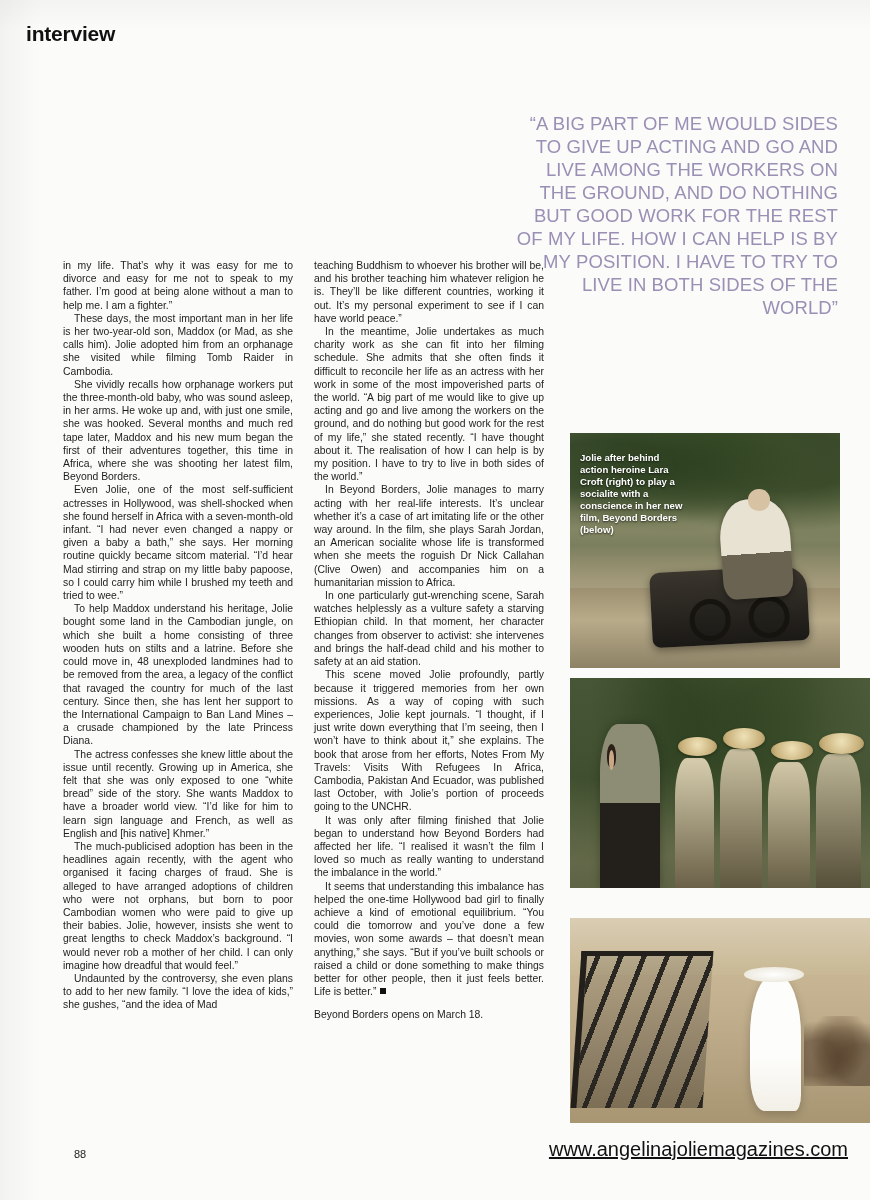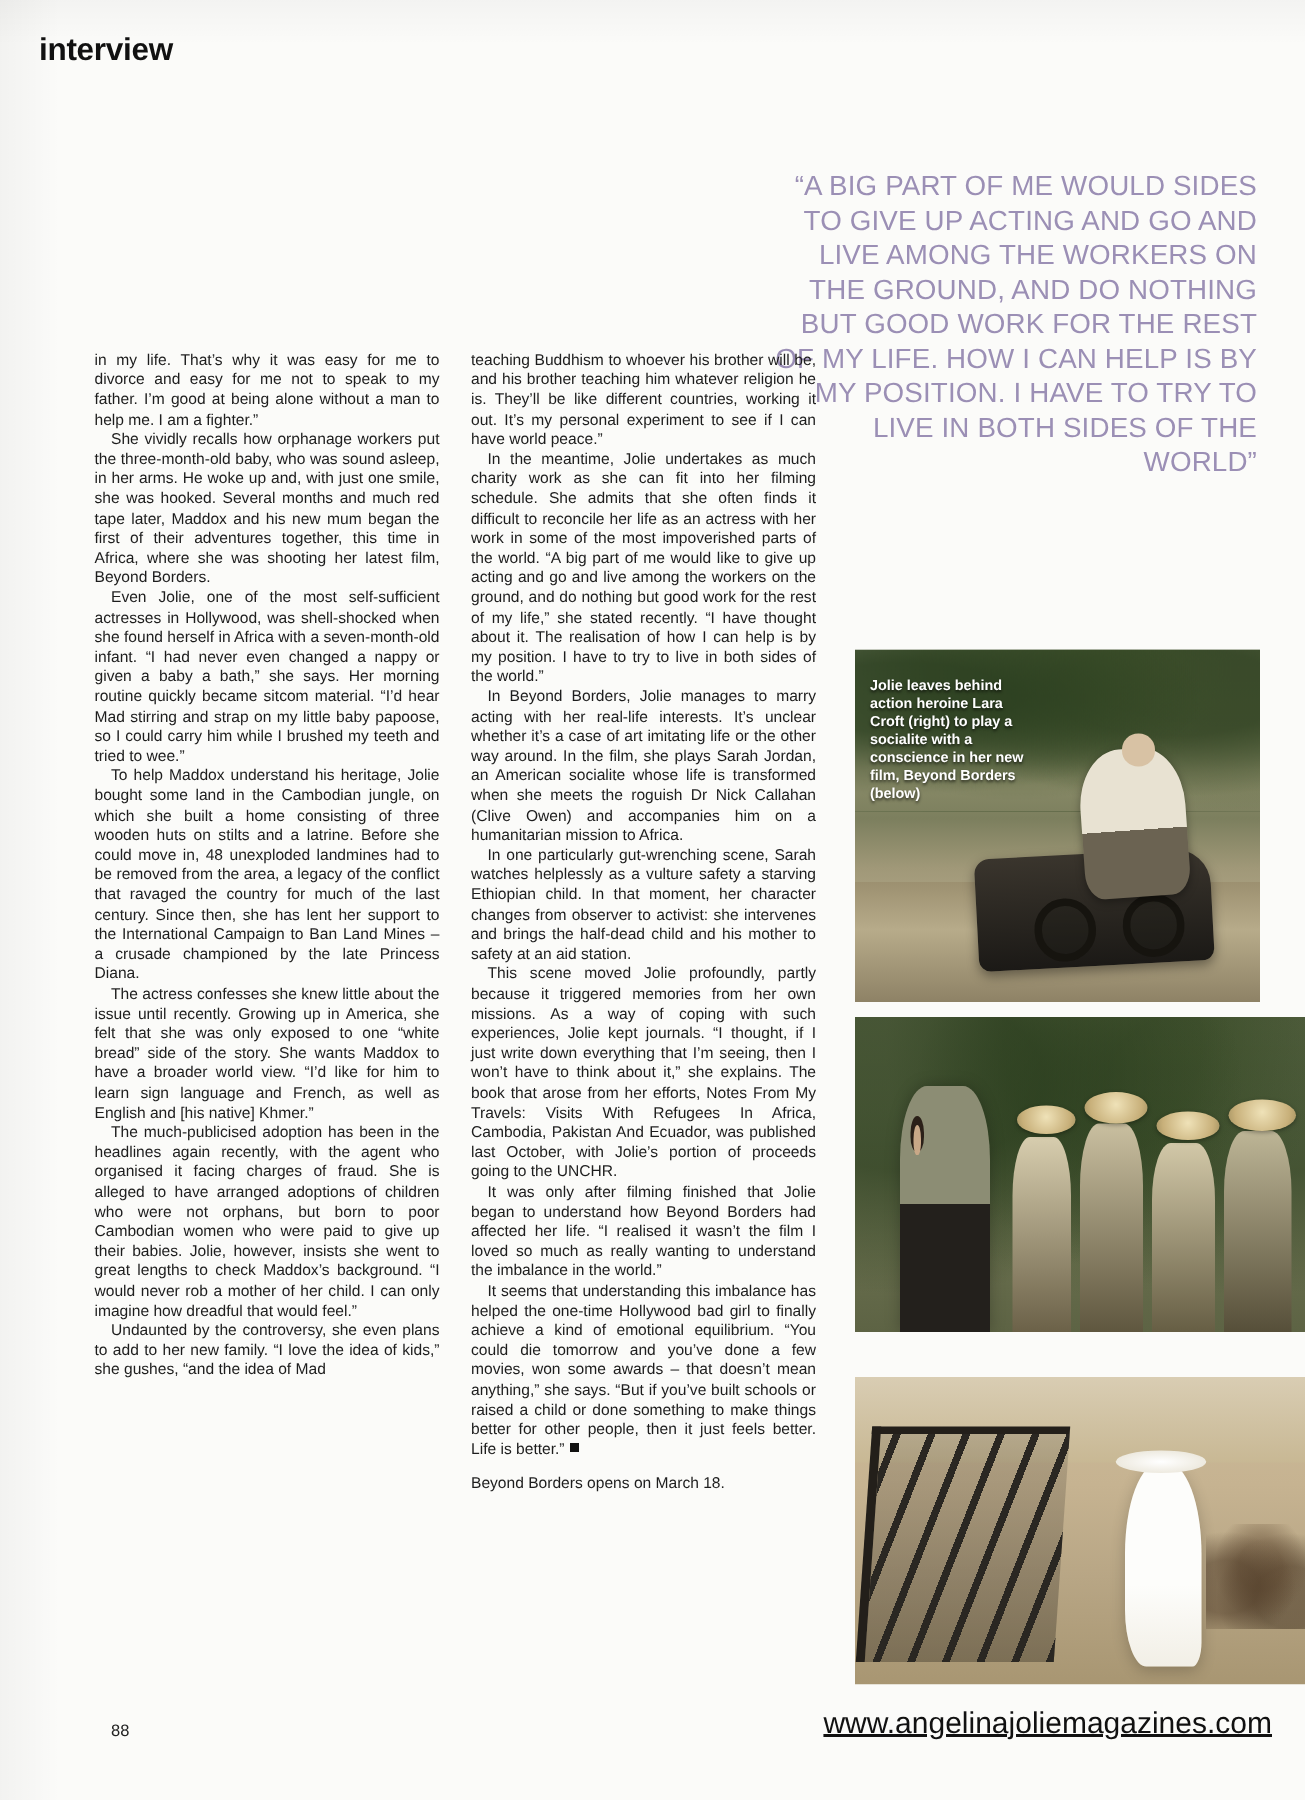--- a/index.html
+++ b/index.html
@@ -48,21 +48,21 @@
     width: 330px;
     text-align: right;
     font-size: 18.5px;
     line-height: 23px;
     color: #9b8fb5;
     letter-spacing: 0.1px;
   }
 
   .col {
     position: absolute;
-    top: 234px;
+    top: 259px;
     width: 230px;
     font-size: 10.4px;
     line-height: 13.2px;
     text-align: justify;
     color: #1d1d1d;
   }
   .col p {
     margin: 0;
     text-indent: 11px;
   }
@@ -245,20 +245,21 @@
 <body>
 
 <div class="page">
 
   <div class="kicker">interview</div>
 
   <div class="pullquote">“A BIG PART OF ME WOULD SIDES TO GIVE UP ACTING AND GO AND LIVE AMONG THE WORKERS ON THE GROUND, AND DO NOTHING BUT GOOD WORK FOR THE REST OF MY LIFE. HOW I CAN HELP IS BY MY POSITION. I HAVE TO TRY TO LIVE IN BOTH SIDES OF THE WORLD”</div>
 
   <div class="col col1">
     <p class="first">in my life. That’s why it was easy for me to divorce and easy for me not to speak to my father. I’m good at being alone without a man to help me. I am a fighter.”</p>
+    <p>These days, the most important man in her life is her two-year-old son, Maddox (or Mad, as she calls him). Jolie adopted him from an orphanage she visited while filming Tomb Raider in Cambodia.</p>
     <p>She vividly recalls how orphanage workers put the three-month-old baby, who was sound asleep, in her arms. He woke up and, with just one smile, she was hooked. Several months and much red tape later, Maddox and his new mum began the first of their adventures together, this time in Africa, where she was shooting her latest film, Beyond Borders.</p>
     <p>Even Jolie, one of the most self-sufficient actresses in Hollywood, was shell-shocked when she found herself in Africa with a seven-month-old infant. “I had never even changed a nappy or given a baby a bath,” she says. Her morning routine quickly became sitcom material. “I’d hear Mad stirring and strap on my little baby papoose, so I could carry him while I brushed my teeth and tried to wee.”</p>
     <p>To help Maddox understand his heritage, Jolie bought some land in the Cambodian jungle, on which she built a home consisting of three wooden huts on stilts and a latrine. Before she could move in, 48 unexploded landmines had to be removed from the area, a legacy of the conflict that ravaged the country for much of the last century. Since then, she has lent her support to the International Campaign to Ban Land Mines – a crusade championed by the late Princess Diana.</p>
     <p>The actress confesses she knew little about the issue until recently. Growing up in America, she felt that she was only exposed to one “white bread” side of the story. She wants Maddox to have a broader world view. “I’d like for him to learn sign language and French, as well as English and [his native] Khmer.”</p>
     <p>The much-publicised adoption has been in the headlines again recently, with the agent who organised it facing charges of fraud. She is alleged to have arranged adoptions of children who were not orphans, but born to poor Cambodian women who were paid to give up their babies. Jolie, however, insists she went to great lengths to check Maddox’s background. “I would never rob a mother of her child. I can only imagine how dreadful that would feel.”</p>
     <p>Undaunted by the controversy, she even plans to add to her new family. “I love the idea of kids,” she gushes, “and the idea of Mad</p>
   </div>
 
   <div class="col col2">
     <p class="first">teaching Buddhism to whoever his brother will be, and his brother teaching him whatever religion he is. They’ll be like different countries, working it out. It’s my personal experiment to see if I can have world peace.”</p>
@@ -276,21 +277,21 @@
     <div class="p1-foliage"></div>
     <div class="p1-road"></div>
     <div class="p1-bike">
       <div class="p1-wheel1"></div>
       <div class="p1-wheel2"></div>
     </div>
     <div class="p1-rider"></div>
     <div class="p1-head"></div>
   </div>
 
-  <div class="caption">Jolie leaves behind action heroine Lara Croft (right) to play a socialite with a conscience in her new film, Beyond Borders (below)</div>
+  <div class="caption">Jolie after behind action heroine Lara Croft (right) to play a socialite with a conscience in her new film, Beyond Borders (below)</div>
 
   <div class="photo photo-2">
     <div class="p2-bg"></div>
     <div class="p2-trees"></div>
     <div class="p2-fig p2-v4"></div>
     <div class="p2-fig p2-v3"></div>
     <div class="p2-fig p2-v2"></div>
     <div class="p2-fig p2-v1"></div>
     <div class="p2-hat" style="left:36%; top:28%; width:13%; height:9%;"></div>
     <div class="p2-hat" style="left:51%; top:24%; width:14%; height:10%;"></div>

